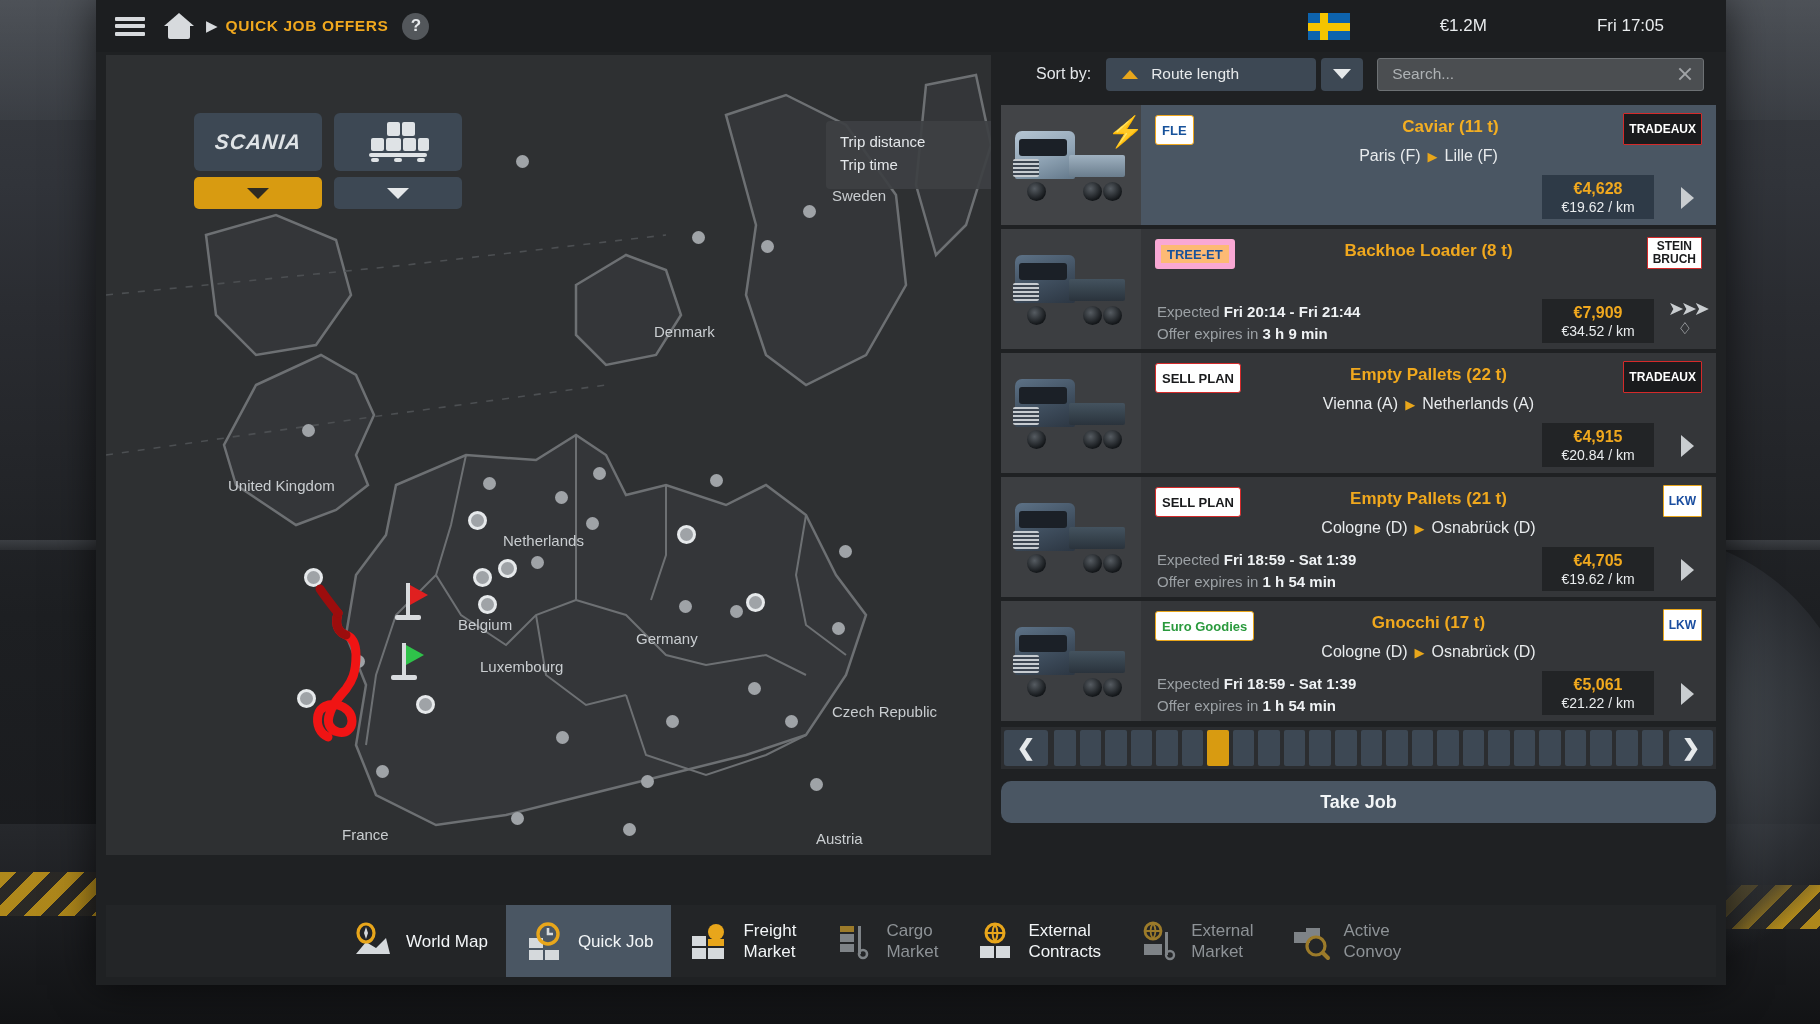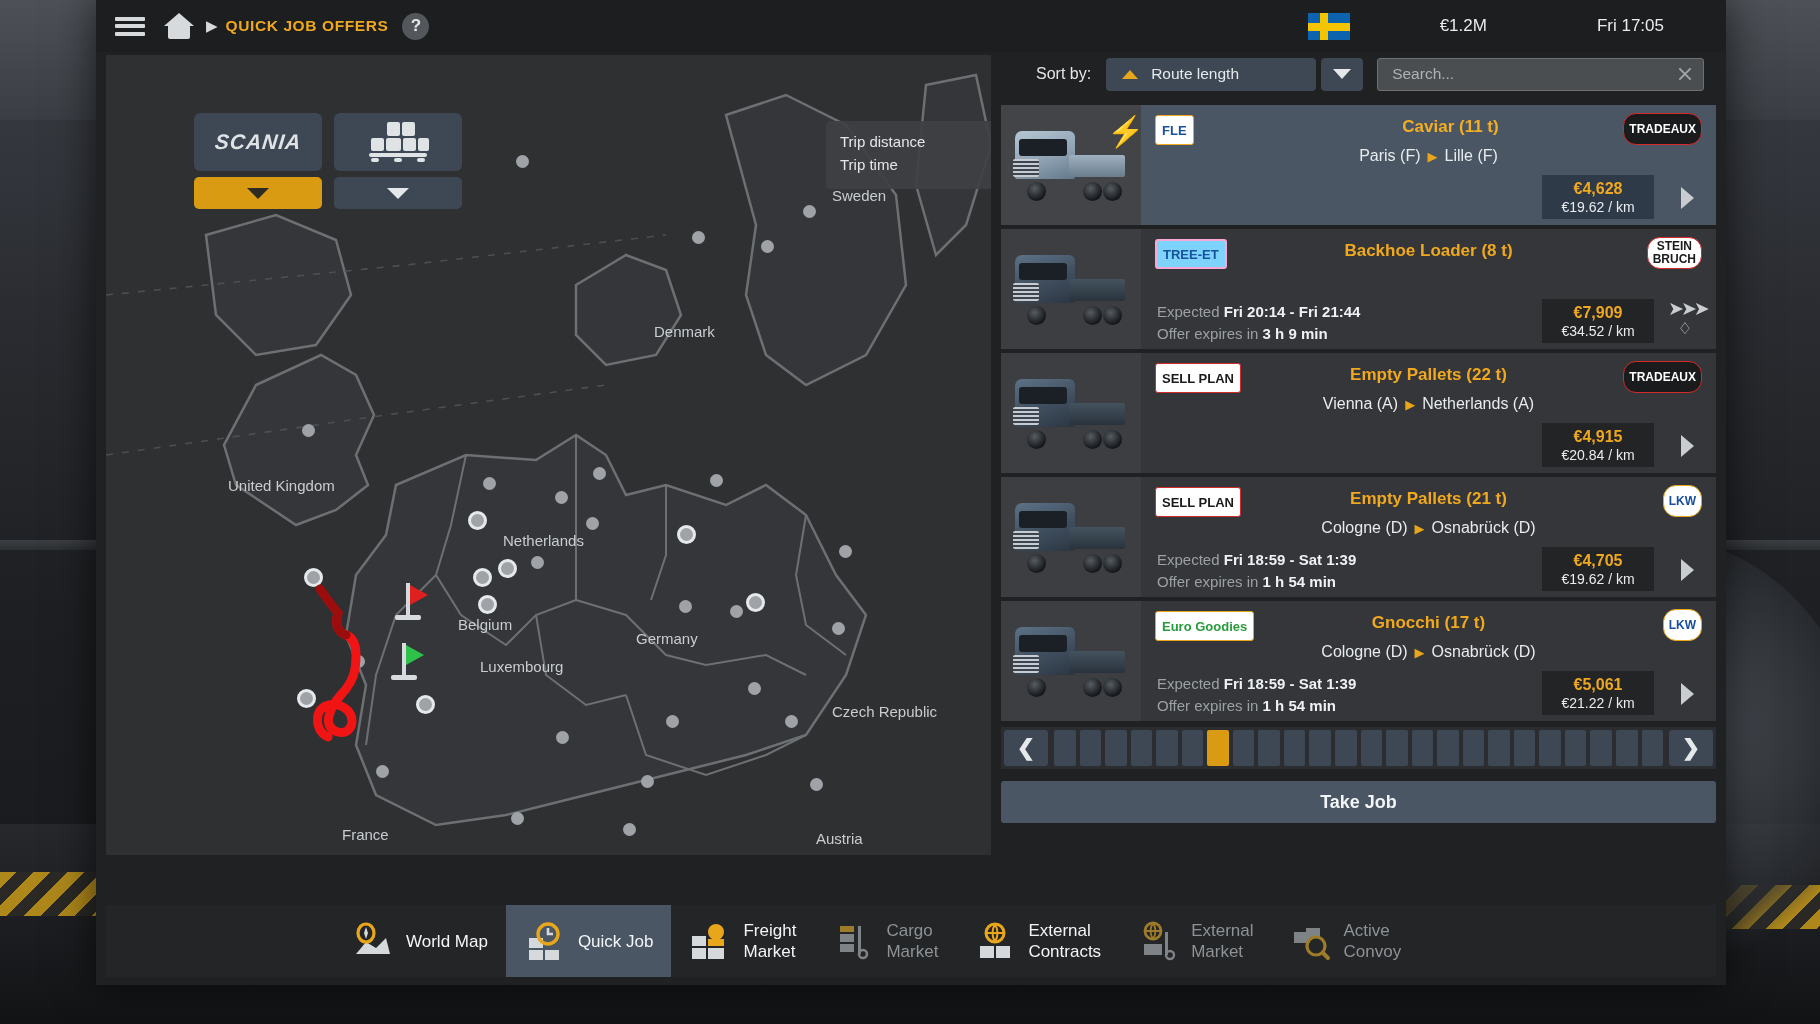--- a/index.html
+++ b/index.html
@@ -218,21 +218,21 @@
   .job .body { flex:1; position:relative; padding:10px 0 0 0; }
   .complogo {
     position:absolute; left:14px; top:10px; height:30px;
     display:flex; align-items:center; justify-content:center;
     background:#fff; border-radius:3px; padding:0 6px;
     font-weight:bold; font-size:13px; white-space:nowrap; overflow:hidden;
   }
   .destlogo {
     position:absolute; right:14px; top:8px; height:32px;
     display:flex; align-items:center; justify-content:center;
-    padding:0 5px; border-radius:13px;
+    padding:0 5px; border-radius:1px;
     font-weight:bold; font-size:13px; white-space:nowrap; overflow:hidden;
   }
   .cargo {
     position:absolute; left:0; right:0; top:12px; text-align:center;
     color:#f0a81e; font-size:17px; font-weight:bold;
   }
   .job.sel .cargo { color:#f3ae22;padding-left:44px; }
   .route-line {
     position:absolute; left:0; right:0; top:42px; text-align:center;
     color:#e8ebed; font-size:16px;
@@ -268,21 +268,21 @@
     width:44px;height:36px; background:#3d4854; border-radius:3px;
     display:flex;align-items:center;justify-content:center; cursor:pointer;
     color:#e6e9eb; font-size:22px; font-weight:bold;
   }
   #pgtiles { flex:1; display:flex; gap:4px; padding:0 6px; height:36px; }
   .pgtile { flex:1; background:#3d4854; border-radius:2px; cursor:pointer; }
   .pgtile.on { background:#d89b11; }
 
   #takejob {
     position:absolute; left:0; top:726px; width:100%; height:42px;
-    background:#4a5663; border-radius:3px;
+    background:#4a5663; border-radius:10px;
     display:flex; align-items:center; justify-content:center; cursor:pointer;
     color:#f2f5f7; font-size:18px; font-weight:bold;
   }
 
   
   #tabbar {
     position:absolute; left:10px; bottom:8px; width:1610px; height:72px;
     background:#232527; display:flex; align-items:stretch;
   }
   .tab {
@@ -505,21 +505,21 @@
               <div class="cab"></div>
               <div class="win"></div>
               <div class="grille"></div>
               <div class="chassis"></div>
               <div class="w1"></div>
               <div class="w2"></div>
               <div class="w3"></div>
             </div>
           </div>
           <div class="body">
-            <div class="complogo" style="background:#7dd3fc;color:#17529b;border:2px solid #f9a8d4;">TREE-ET</div>
+            <div class="complogo" style="background:#fdba74;color:#17529b;border:6px solid #f9a8d4;">TREE-ET</div>
             <div class="destlogo" style="background:#ffffff;color:#1a1b1d;border:1px solid #d42a2a;font-size:12px;line-height:13px;text-align:center;">STEIN<br>BRUCH</div>
             <div class="cargo">Backhoe Loader (8 t)</div>
             <div class="meta">
               <div><span>Expected</span> <b>Fri 20:14 - Fri 21:44</b></div>
               <div><span>Offer expires in</span> <b>3 h 9 min</b></div>
             </div>
             <div class="pricebox">
               <div class="p1">€7,909</div>
               <div class="p2">€34.52 / km</div>
             </div>

